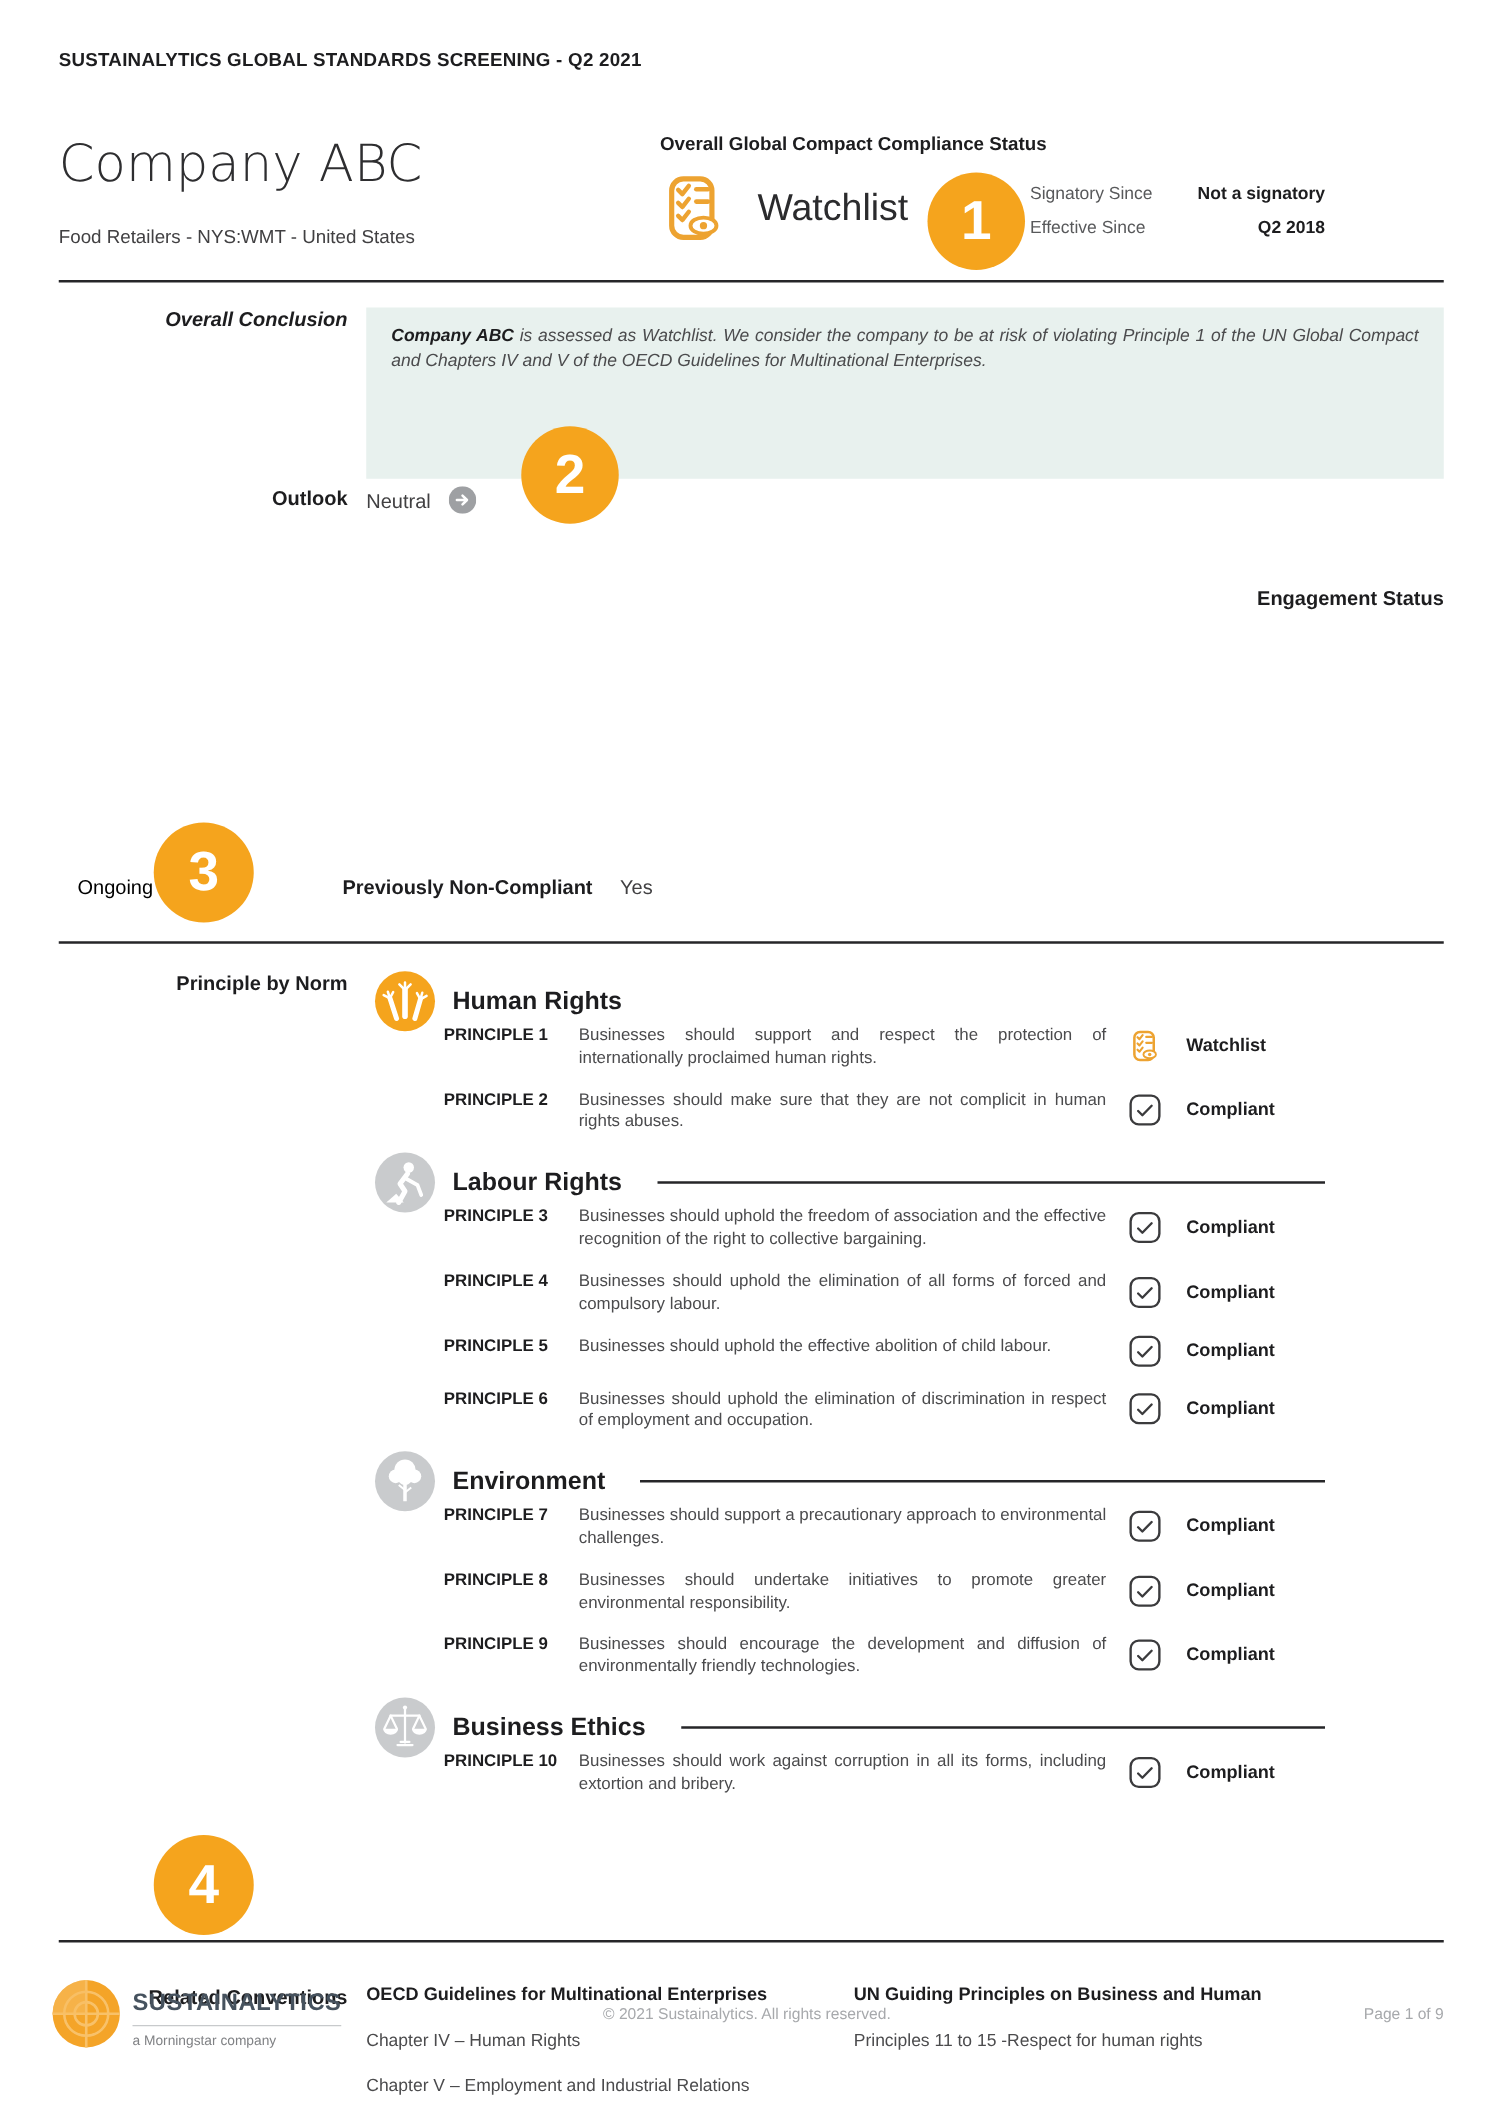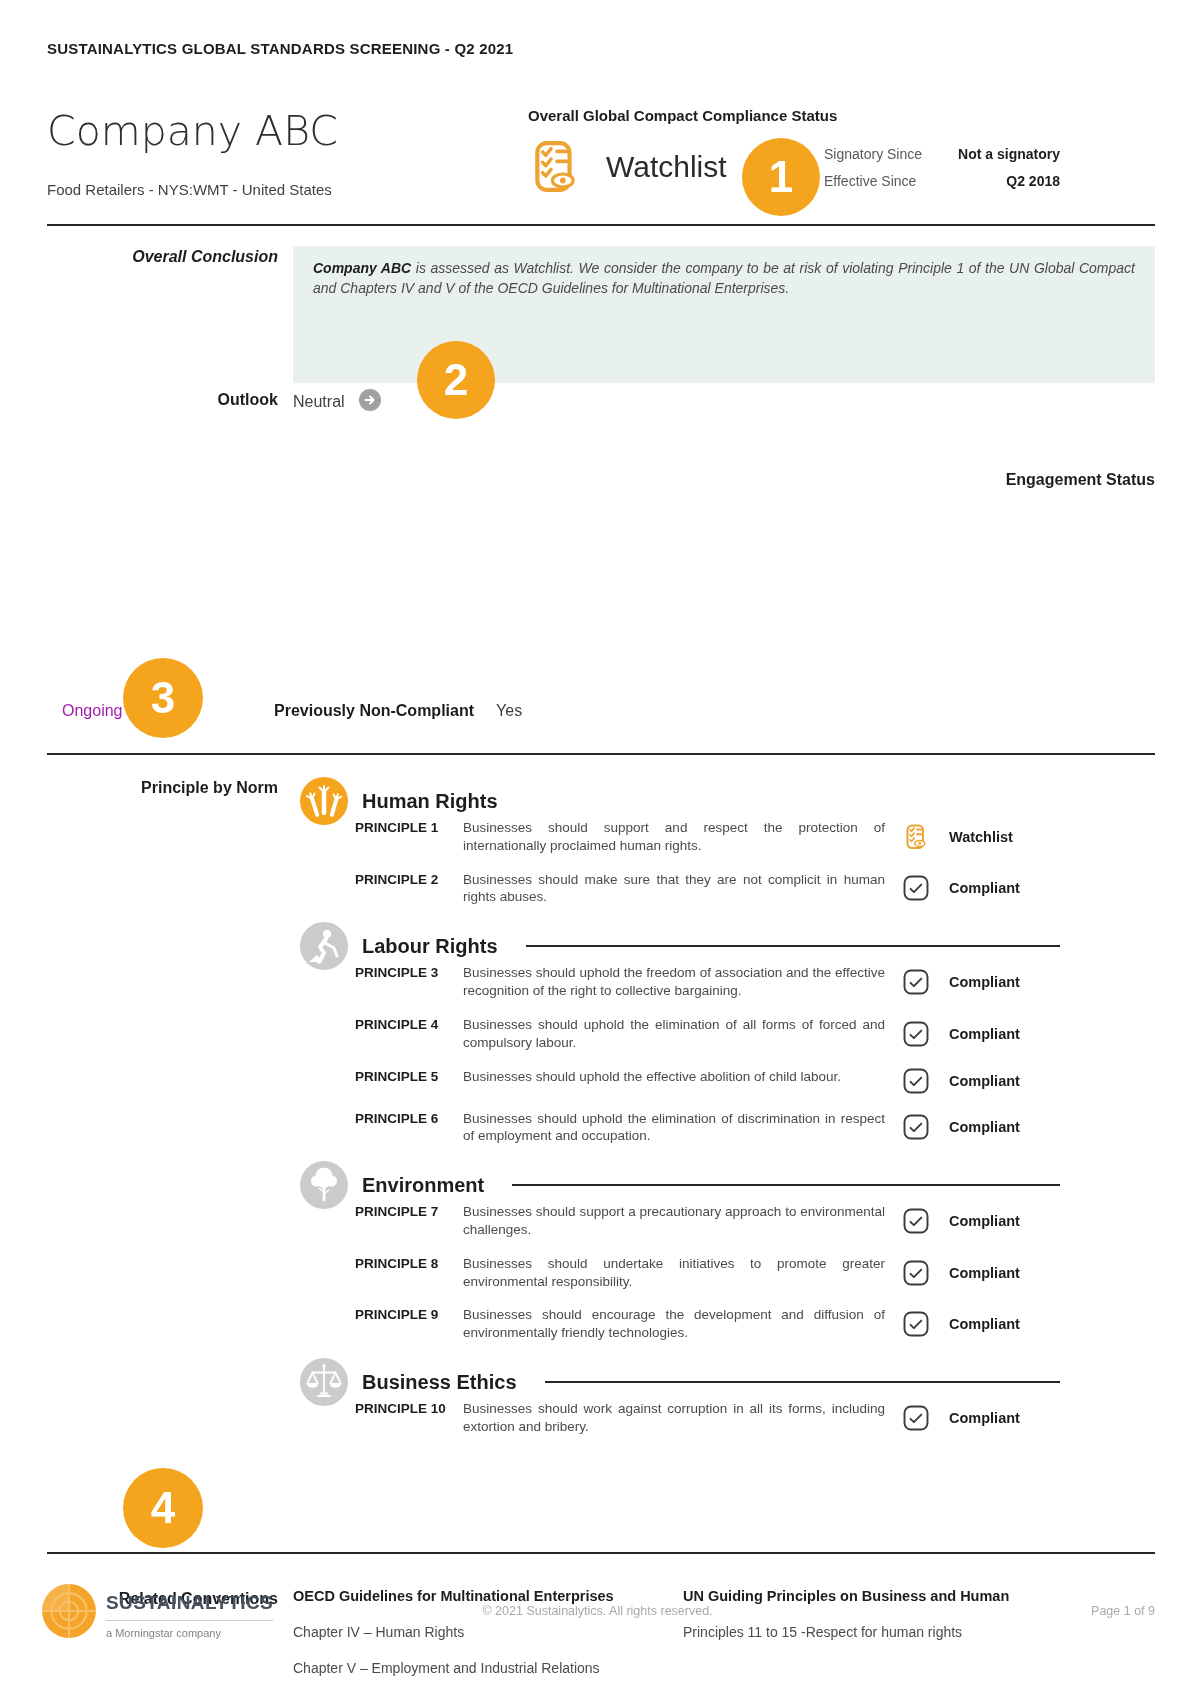--- a/index.html
+++ b/index.html
@@ -38,21 +38,21 @@
   .bold-inline{font-weight:bold;color:#1d1d1f;}
 
   .outlook-section{margin-top:6px;}
   .outlook-line{display:flex;align-items:flex-end;}
   .outlook-value{font-size:16px;color:#414042;}
   .arrow-icon{width:22px;height:22px;margin-left:14px;}
   .outlook-text{margin:10px 0 0 0;width:762px;font-size:14px;line-height:1.45;text-align:justify;color:#4b4b4d;}
 
   .engagement-section{margin-top:58px;flex-direction:column;}
   .engagement-row{display:flex;align-items:baseline;font-size:16px;}
-  .eng-value{width:212px;color:#a21caf;}
+  .eng-value{width:212px;color:#000000;}
   .eng-label2{font-weight:bold;color:#1d1d1f;}
   .eng-value2{margin-left:22px;color:#414042;}
 
   
   .principles-section{margin-top:22px;}
   .principles-inner{width:767px;}
   .pgroup-header{display:flex;align-items:center;margin-bottom:-6px;}
   .gicon{width:48px;height:48px;border-radius:50%;background:#c9cbcd;margin-left:7px;flex:0 0 48px;
          display:flex;align-items:center;justify-content:center;overflow:hidden;}
   .gicon--orange{background:#f5a41d;}

